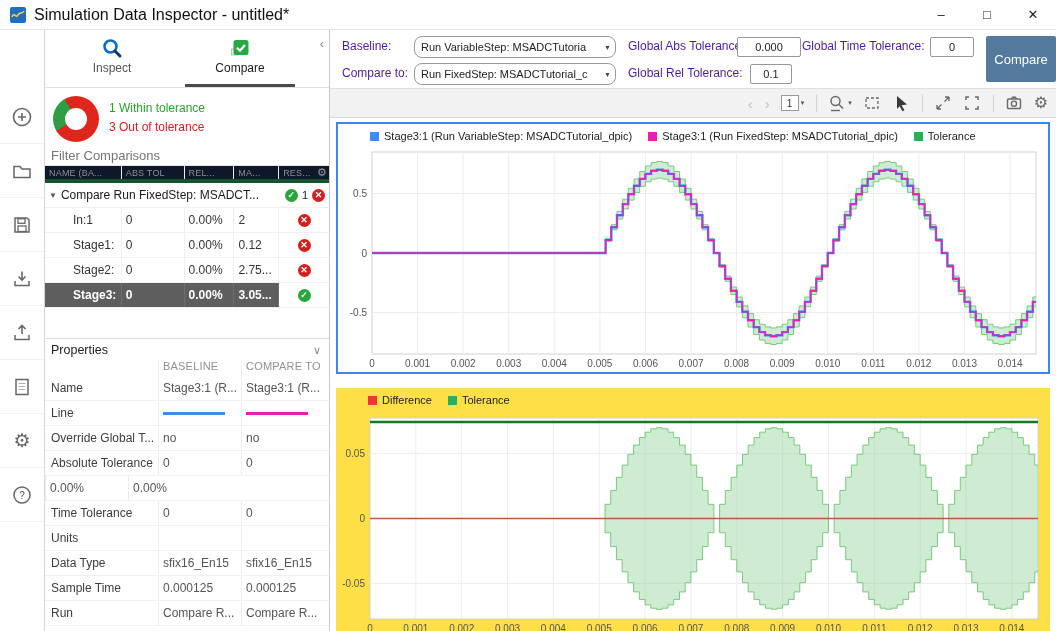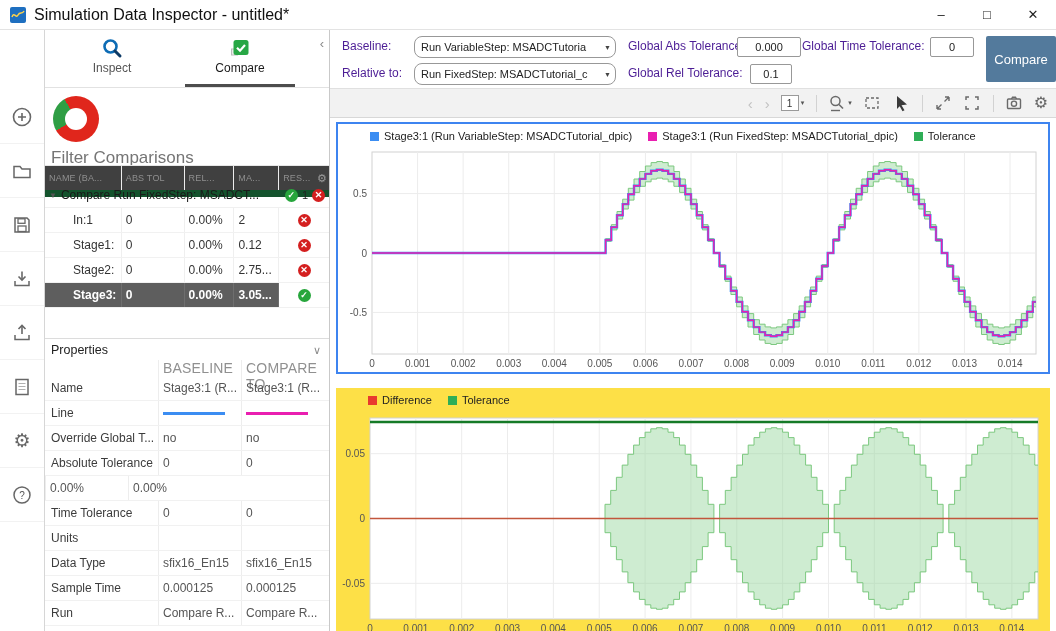--- a/index.html
+++ b/index.html
@@ -32,23 +32,23 @@
 #panel-collapse{position:absolute;right:5px;top:6px;font-size:13px;color:#8a8a8a}
 
 .donut{position:absolute;left:8px;top:66px;width:46px;height:46px;border-radius:50%;
   background:conic-gradient(from 240deg,#2f9e44 0deg 90deg,#e0261c 90deg 360deg)}
 .donut::after{content:"";position:absolute;left:12px;top:12px;width:22px;height:22px;border-radius:50%;background:#fff}
 #sumtext{position:absolute;left:64px;top:69px;font-size:12px;line-height:19px}
 #sum-within{color:#2da02d;display:block}
 #sum-out{color:#d42020;display:block}
 
 #filter{position:absolute;left:0;top:118px;width:100%;height:17px;padding-left:6px}
-#filter input{width:96%;border:none;outline:none;font-size:17px;color:#999;font-family:inherit;background:transparent}
-
-#cmp-head{position:absolute;left:0;top:135px;width:100%;height:32px;display:flex;border-top:1px solid #e6e6e6;border-bottom:7px solid #14532d;background:#404040}
+#filter input{width:96%;border:none;outline:none;font-size:13px;color:#999;font-family:inherit;background:transparent}
+
+#cmp-head{position:absolute;left:0;top:135px;width:100%;height:18px;display:flex;border-top:1px solid #e6e6e6;border-bottom:4px solid #14532d;background:#0f172a}
 .hc{font-size:9px;color:#8f8f8f;display:flex;align-items:center;padding-left:4px;border-right:1px solid #ededed;height:100%;letter-spacing:.2px}
 .h0{width:77px}.h1{width:63px}.h2{width:50px}.h3{width:45px}.h4{width:50px;border-right:none;position:relative}
 .hgear{position:absolute;right:2px;font-size:11px;color:#9a9a9a}
 
 #cmp-group{position:absolute;left:0;top:153px;width:100%;height:25px;display:flex;align-items:center;border-bottom:1px solid #f0f0f0;padding:0 4px 0 4px}
 .tri{font-size:8px;color:#555;margin-right:4px}
 .gname{flex:1;overflow:hidden;white-space:nowrap;font-size:12px;color:#1a1a1a}
 .gcount{font-size:11px;color:#222;margin:0 4px}
 .badge{width:13px;height:13px;border-radius:50%;color:#fff;font-size:9px;line-height:13px;text-align:center;display:inline-block;font-weight:bold;flex-shrink:0}
 .badge.pass{background:#27a63c}
@@ -56,21 +56,21 @@
 
 #cmp-rows{position:absolute;left:0;top:178px;width:100%}
 .cmp-row{height:25px;display:flex;align-items:flex-start;border-bottom:1px solid #f1f1f1;font-size:12px;background:#fff}
 .cc{height:100%;display:flex;align-items:center;padding-left:4px;border-right:1px solid #efefef;overflow:hidden;white-space:nowrap;color:#333}
 .c0{width:77px;padding-left:28px}.c1{width:63px}.c2{width:50px}.c3{width:45px}
 .c4{width:50px;border-right:none;justify-content:center;padding-left:0}
 .cmp-row.sel .c0,.cmp-row.sel .c1,.cmp-row.sel .c2,.cmp-row.sel .c3{background:#5e5e5e;color:#fff;font-weight:bold;border-right-color:#6e6e6e}
 
 #prop-head{position:absolute;left:0;top:308px;width:100%;height:22px;line-height:22px;border-top:1px solid #dcdcdc;padding-left:6px;font-size:12.5px;color:#222;background:#fff}
 #prop-collapse{position:absolute;right:8px;top:0;font-size:11px;color:#8a8a8a}
-#prop-colhead{position:absolute;left:0;top:330px;width:100%;height:16px;display:flex;font-size:14px;color:#909090;letter-spacing:.2px}
+#prop-colhead{position:absolute;left:0;top:330px;width:100%;height:16px;display:flex;font-size:11px;color:#909090;letter-spacing:.2px}
 .ph0{width:113px}.ph1{width:83px;padding-left:4px;border-left:1px solid #ededed}.ph2{flex:1;padding-left:4px;border-left:1px solid #ededed}
 #prop-rows{position:absolute;left:0;top:346px;width:100%}
 .prop-row{height:25px;display:flex;align-items:center;font-size:12px;border-bottom:1px solid #f1f1f1}
 .pc{height:100%;display:flex;align-items:center;overflow:hidden;white-space:nowrap}
 .p0{width:113px;padding-left:6px;color:#3c3c3c}
 .p1{width:83px;padding-left:4px;color:#555;border-left:1px solid #ededed}
 .p2{flex:1;padding-left:4px;color:#555;border-left:1px solid #ededed}
 .lbar{width:62px;height:3px;display:inline-block}
 
 
@@ -180,20 +180,24 @@
           <rect x="4.5" y="3" width="15" height="15" rx="2.5" fill="#28a745"></rect>
           <path d="M8 10.7l3 3 5-5.7" stroke="#fff" stroke-width="2.2" fill="none"></path>
         </svg>
       <span class="tlabel">Compare</span>
     </div>
     <div id="tabline"></div>
     <span id="panel-collapse">‹</span>
   </div>
 
   <div class="donut"></div>
+  <div id="sumtext">
+    <span id="sum-within">1 Within tolerance</span>
+    <span id="sum-out">3 Out of tolerance</span>
+  </div>
 
   <div id="filter">
     <input placeholder="Filter Comparisons" style="">
   </div>
 
   <div id="cmp-head">
     <div class="hc h0">NAME (BA...</div>
     <div class="hc h1">ABS TOL</div>
     <div class="hc h2">REL...</div>
     <div class="hc h3">MA...</div>
@@ -320,21 +324,21 @@
   <span class="ctl-label" style="left:12px;top:9px">Baseline:</span>
   <div class="dd" style="left:84px;top:6px">
     <span>Run VariableStep: MSADCTutoria</span>
       <span class="caret">▼</span>
   </div>
   <span class="ctl-label" style="left:298px;top:9px">Global Abs Tolerance:</span>
   <input class="tin" style="left: 407px; top: 7px; width: 64px;" value="0.000">
   <span class="ctl-label" style="left:472px;top:9px">Global Time Tolerance:</span>
   <input class="tin" style="left: 600px; top: 7px; width: 44px;" value="0">
 
-  <span class="ctl-label" style="left:12px;top:36px">Relative to:</span>
+  <span class="ctl-label" style="left:12px;top:36px">Compare to:</span>
   <div class="dd" style="left:84px;top:33px">
     <span>Run FixedStep: MSADCTutorial_c</span>
       <span class="caret">▼</span>
   </div>
   <span class="ctl-label" style="left:298px;top:36px">Global Rel Tolerance:</span>
   <input class="tin" style="left: 420px; top: 34px; width: 42px;" value="0.1">
 
   <button id="compare-btn">Compare</button>
 </div>
 

